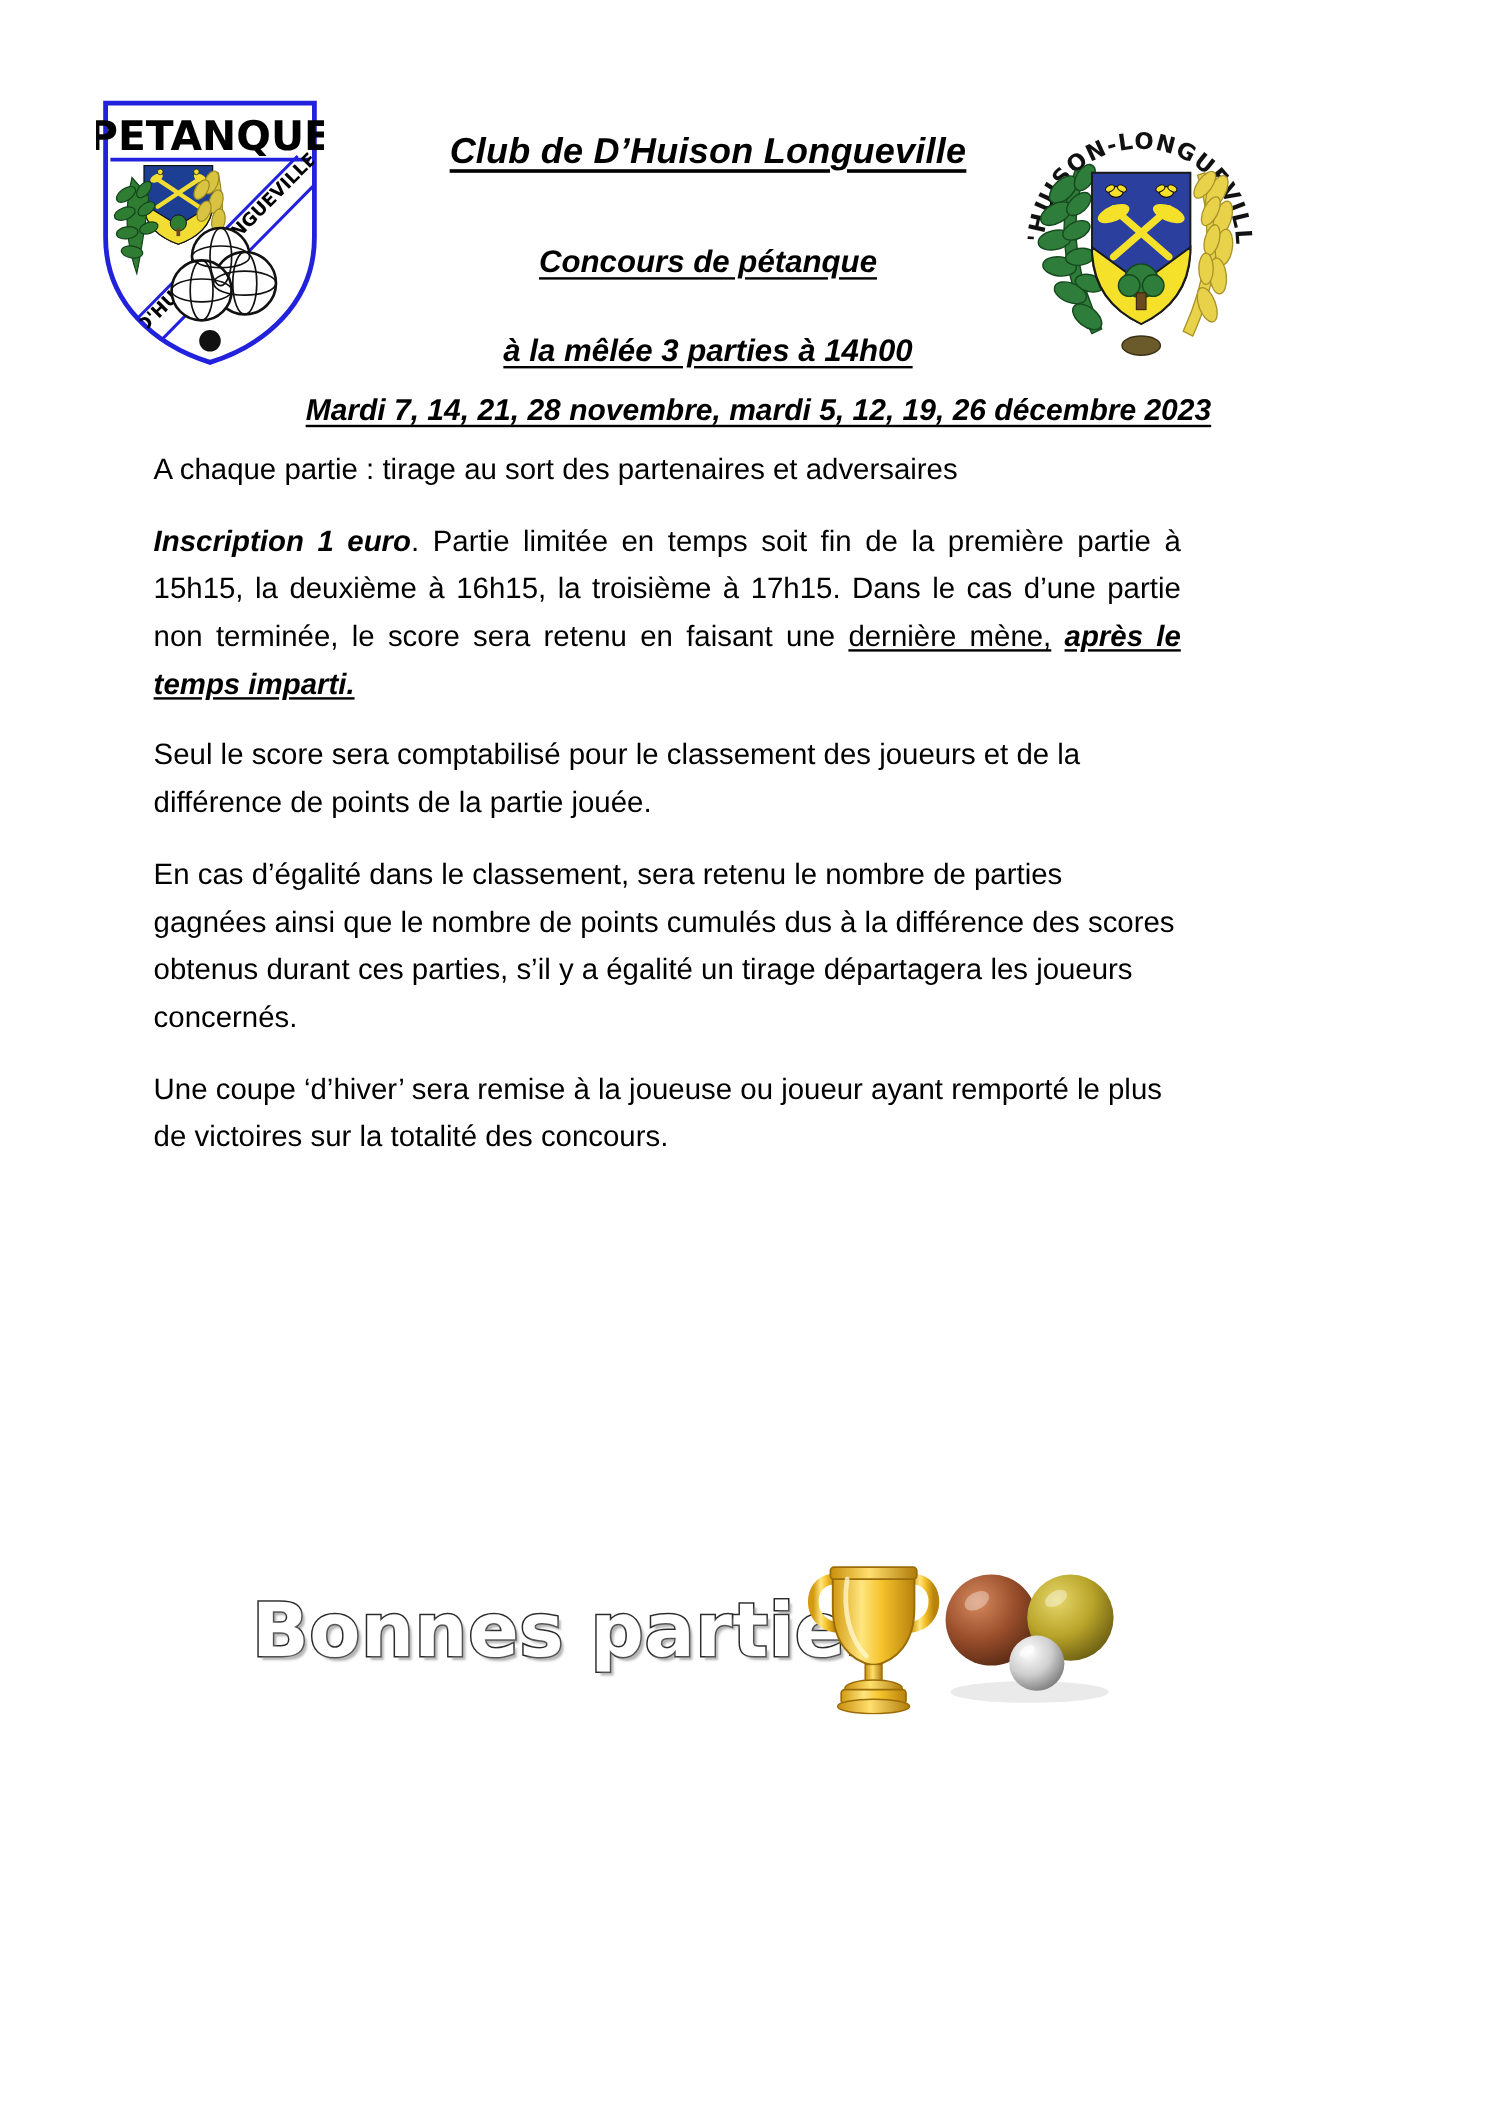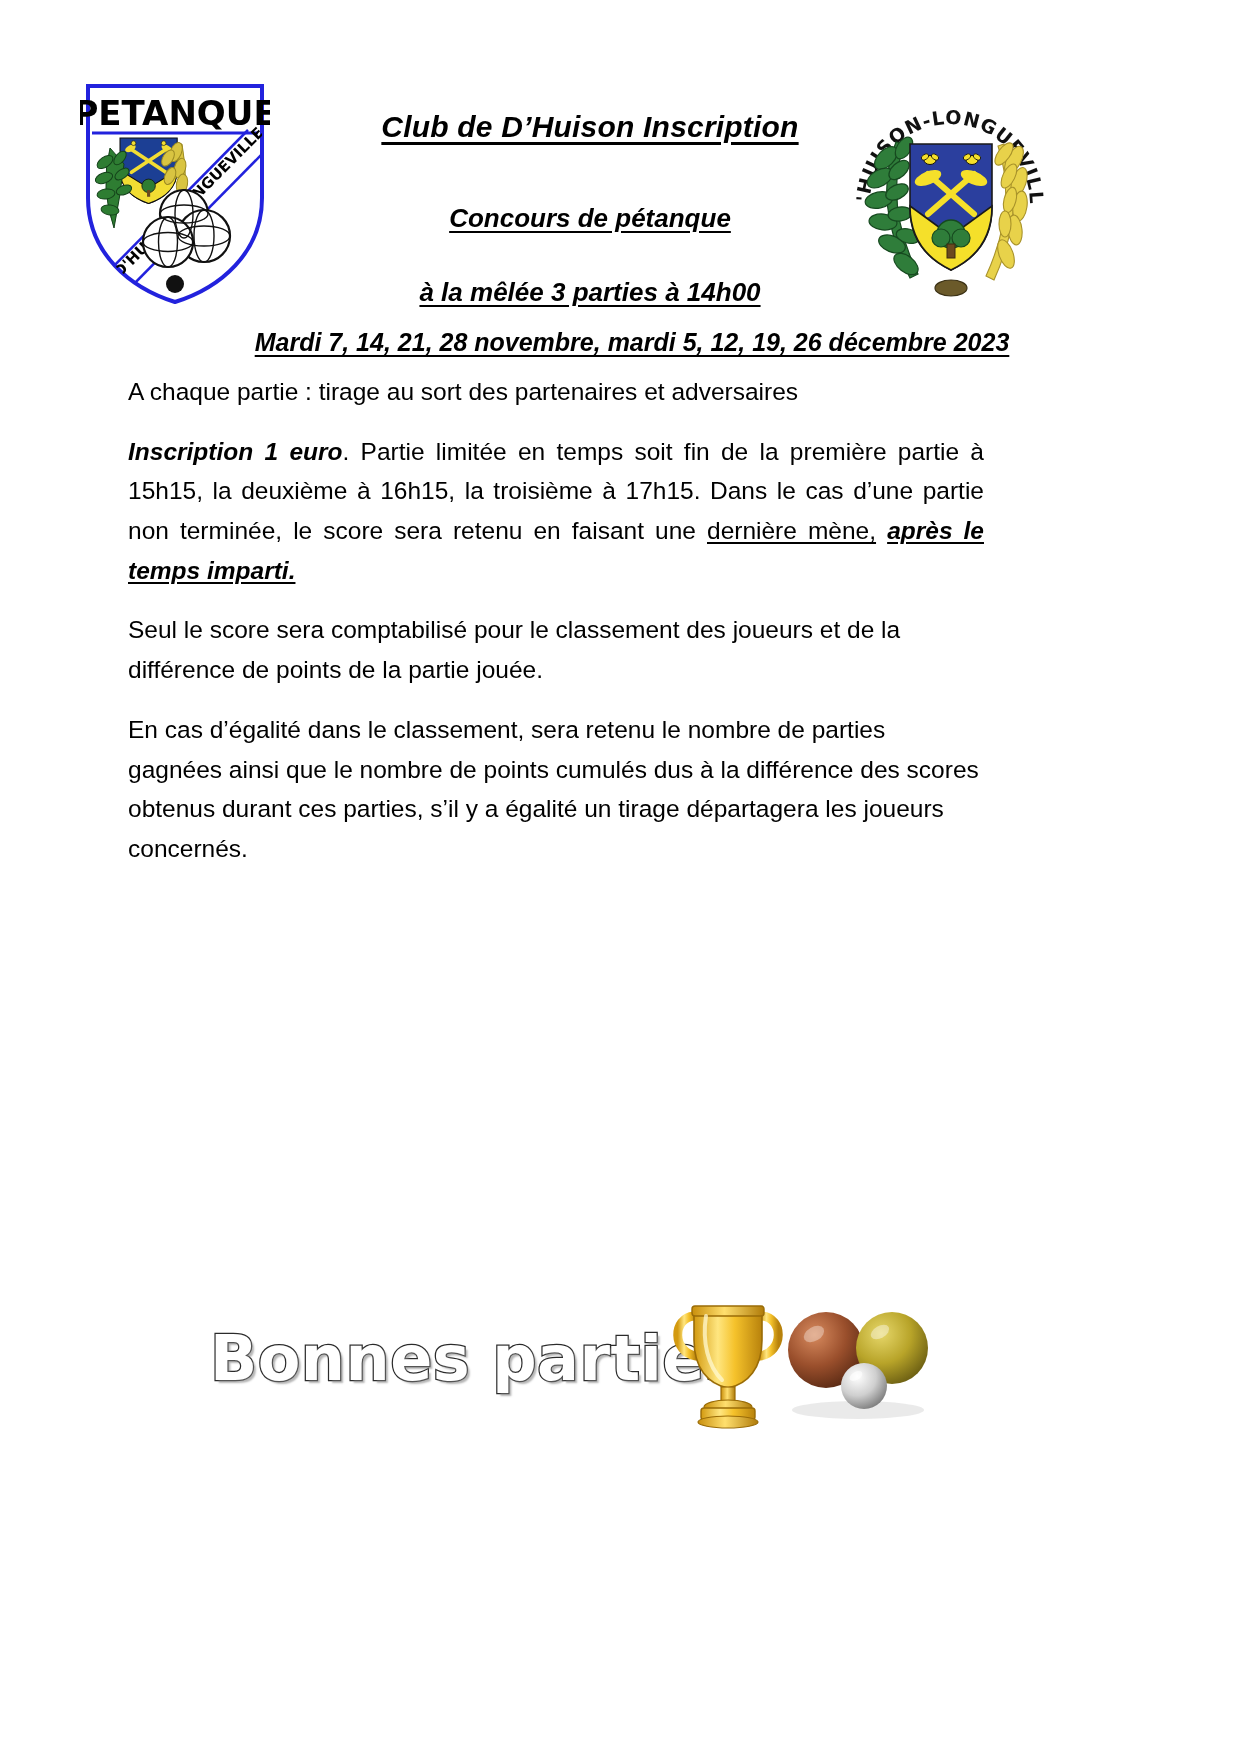--- a/index.html
+++ b/index.html
@@ -170,21 +170,21 @@
           <ellipse cx="88" cy="164" rx="9.5" ry="25"></ellipse>
           <ellipse cx="88" cy="164" rx="25" ry="9.5"></ellipse>
         </g>
 
         <circle cx="95" cy="206" r="9" fill="#111"></circle>
       </g>
     </svg>
   </div>
 
   <div class="header-titles">
-    <div class="title-main">Club de D’Huison Inscription</div>
+    <div class="title-main">Club de D’Huison Longueville</div>
     <div class="title-sub-wrap">
       <div class="title-sub">Concours de pétanque</div>
       <div class="title-sub">à la mêlée 3 parties à 14h00</div>
     </div>
   </div>
 
   <div class="logo-right">
     <svg viewBox="0 0 196 225" width="196" height="225" aria-hidden="true">
       <defs>
         <path id="arcPath" d="M18 122 A80 80 0 0 1 178 122"></path>
@@ -263,20 +263,21 @@
 
   <p class="para justify"><i class="bi">Inscription 1 euro</i><span>. Partie limitée en temps soit fin de la première partie à </span><b>15h15</b><span>, la deuxième à </span><b>16h15</b><span>, la troisième à </span><b>17h15</b><span>. Dans le cas d’une partie non terminée, le score sera retenu en faisant une </span><span class="u">dernière mène,</span><span> </span><span class="bi-u">après le temps imparti.</span></p>
 
   <p class="para">Seul le score sera comptabilisé pour le classement des joueurs et de la différence de points de la partie jouée.</p>
 
 
   <p class="para">En cas d’égalité dans le classement, sera retenu le nombre de parties gagnées ainsi que le nombre de points cumulés dus à la différence des scores obtenus durant ces parties, s’il y a égalité un tirage départagera les joueurs concernés.</p>
 
 
 
+  <p class="para">Une coupe ‘d’hiver’ sera remise à la joueuse ou joueur ayant remporté le plus de victoires sur la totalité des concours.</p>
 </div>
 
 <div class="footer">
 
   <div class="bonnes">Bonnes parties</div>
 
   <div class="trophy">
     <svg viewBox="0 0 120 135" width="120" height="135" aria-hidden="true">
       <defs>
         <linearGradient id="gold" x1="0" y1="0" x2="1" y2="0">

